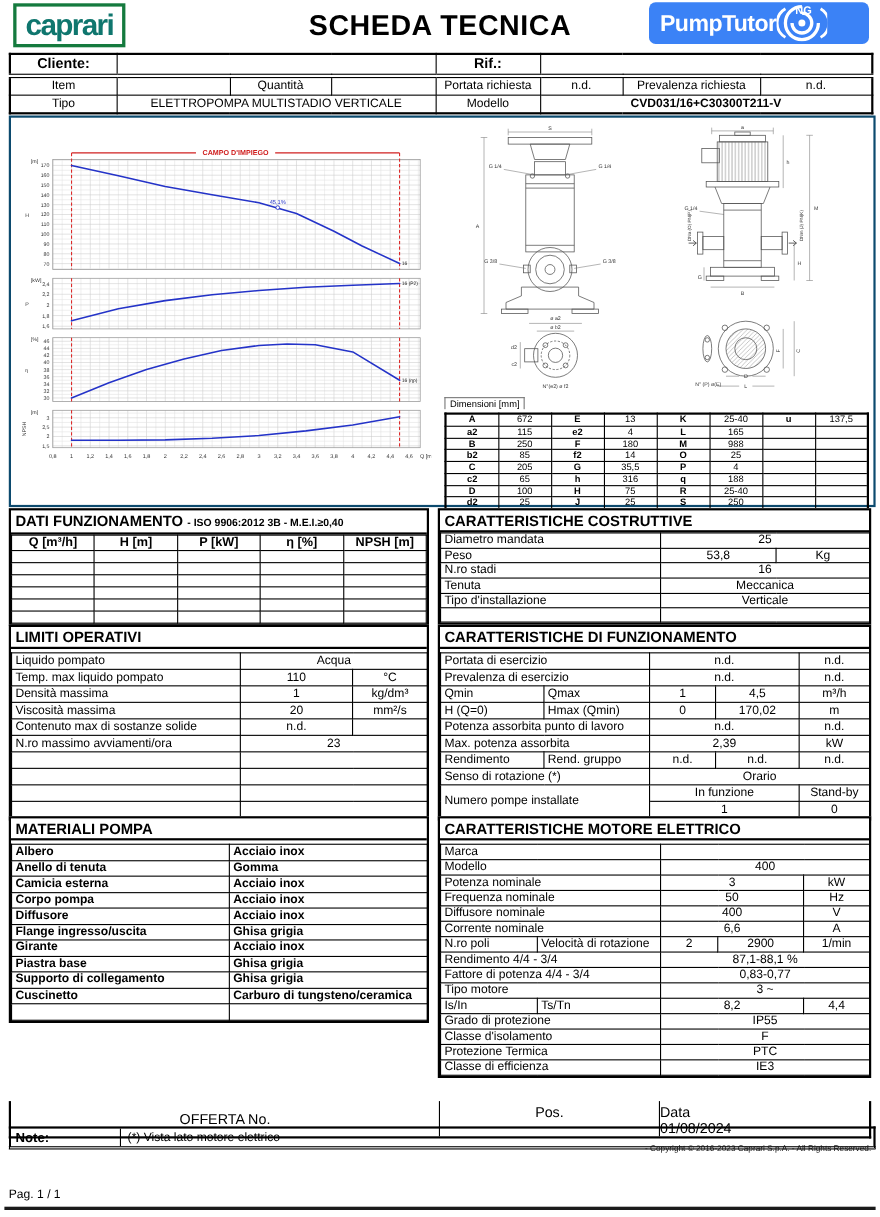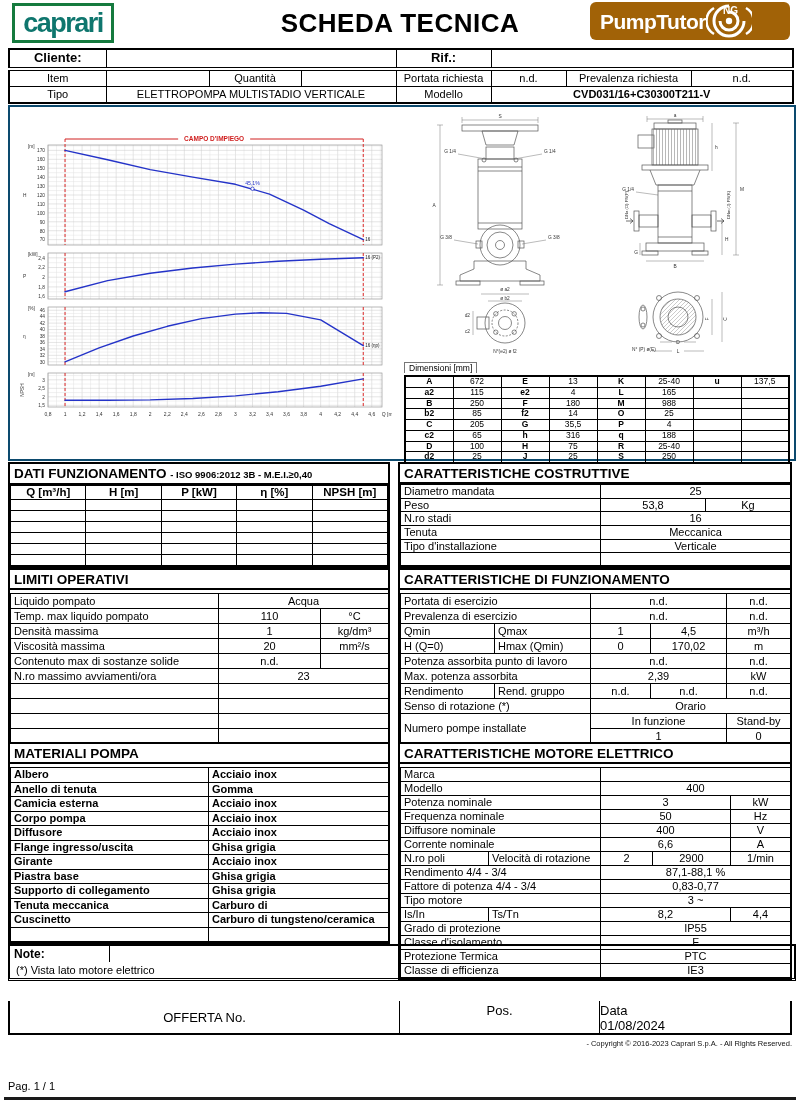--- a/index.html
+++ b/index.html
@@ -4,21 +4,21 @@
 <style>
   html,body{margin:0;padding:0;background:#fff;}
   #page{position:relative;width:800px;height:1106px;background:#fff;
         font-family:"Liberation Sans", sans-serif;color:#000;overflow:hidden;}
   
   .logo-caprari{position:absolute;left:12px;top:3px;width:96px;height:34px;
     border:3px solid #157a3e;display:flex;align-items:center;justify-content:center;}
   .logo-caprari span{font-size:27px;font-weight:800;color:#0f766e;letter-spacing:-1.5px;line-height:1;}
   .page-title{position:absolute;left:200px;top:8px;width:400px;text-align:center;
     font-size:26px;font-weight:800;letter-spacing:.5px;}
-  .logo-pt{position:absolute;right:10px;top:2px;width:200px;height:38px;background:#a16207;
+  .logo-pt{position:absolute;right:10px;top:2px;width:200px;height:38px;background:#3b82f6;
     border-radius:6px;display:flex;align-items:center;padding:0 4px 0 10px;box-sizing:border-box;}
   .logo-pt .pt-text{color:#fff;font-size:21px;font-weight:800;letter-spacing:-.5px;line-height:1;}
   .logo-pt .pt-ng{position:absolute;top:3px;right:52px;color:#fff;font-size:10px;font-weight:700;}
   
   table{border-collapse:collapse;table-layout:fixed;}
   td{border:1px solid #000;font-size:11px;padding:0 3px;overflow:hidden;white-space:nowrap;line-height:1.15;}
   .lab{text-align:left;} .ctr{text-align:center;} .bold{font-weight:bold;}
   .info{position:absolute;left:8px;top:48px;width:784px;border:2px solid #000;}
   .info .r1 td{border-bottom:4px double #000;height:17px;}
   .info td{height:15px;text-align:center;}
@@ -39,21 +39,21 @@
   .sec table{width:100%;}
   .gap{margin-top:3px;border-top:1px solid #000;}
   #t-dati td{height:10px;}
   #t-dati tr:first-child td{height:13px;font-weight:bold;font-size:11.5px;}
   #t-costr td{height:12px;}
   #t-limiti td{height:14px;}
   #t-funz td{height:14px;}
   #t-mat td{height:13.5px;font-weight:bold;}
   #t-mot td{height:13px;}
   
-  .noterow{position:absolute;left:8px;top:944px;width:784px;border:2px solid #000;border-bottom:3px double #000;display:flex;flex-direction:column;}
+  .noterow{position:absolute;left:8px;top:1024px;width:784px;border:2px solid #000;border-bottom:3px double #000;display:flex;}
   .noterow .nlab{width:100px;font-weight:bold;font-size:12px;padding:1px 4px;border-right:1px solid #000;box-sizing:border-box;}
   .noterow .ntxt{font-size:11px;padding:2px 6px;}
   .offrow{position:absolute;left:8px;top:1001px;width:784px;height:34px;border:2px solid #000;border-top:none;display:flex;box-sizing:border-box;}
   .offrow .c1{width:390px;border-right:1px solid #000;display:flex;align-items:center;justify-content:center;font-size:13px;box-sizing:border-box;}
   .offrow .c2{width:200px;border-right:1px solid #000;text-align:center;font-size:13px;padding-top:2px;box-sizing:border-box;}
   .offrow .c3{flex:1;text-align:left;font-size:13px;padding-top:2px;}
   .copyr{position:absolute;right:8px;top:1039px;font-size:7.5px;color:#111;}
   .pag{position:absolute;left:8px;top:1080px;font-size:11px;}
   .botline{position:absolute;left:4px;top:1097px;width:792px;height:3px;background:#1a1a1a;}
   svg text{font-family:"Liberation Sans", sans-serif;}
@@ -908,24 +908,20 @@
           </tr>
           <tr>
             <td class="lab">Piastra base</td>
             <td class="lab">Ghisa grigia</td>
           </tr>
           <tr>
             <td class="lab">Supporto di collegamento</td>
             <td class="lab">Ghisa grigia</td>
           </tr>
           <tr>
-            <td class="lab">Tenuta meccanica</td>
-            <td class="lab">Carburo di</td>
-          </tr>
-          <tr>
             <td class="lab">Cuscinetto</td>
             <td class="lab">Carburo di tungsteno/ceramica</td>
           </tr>
           <tr>
             <td class="lab"></td>
             <td class="lab"></td>
           </tr>
         </tbody>
     </table>
   </div>

